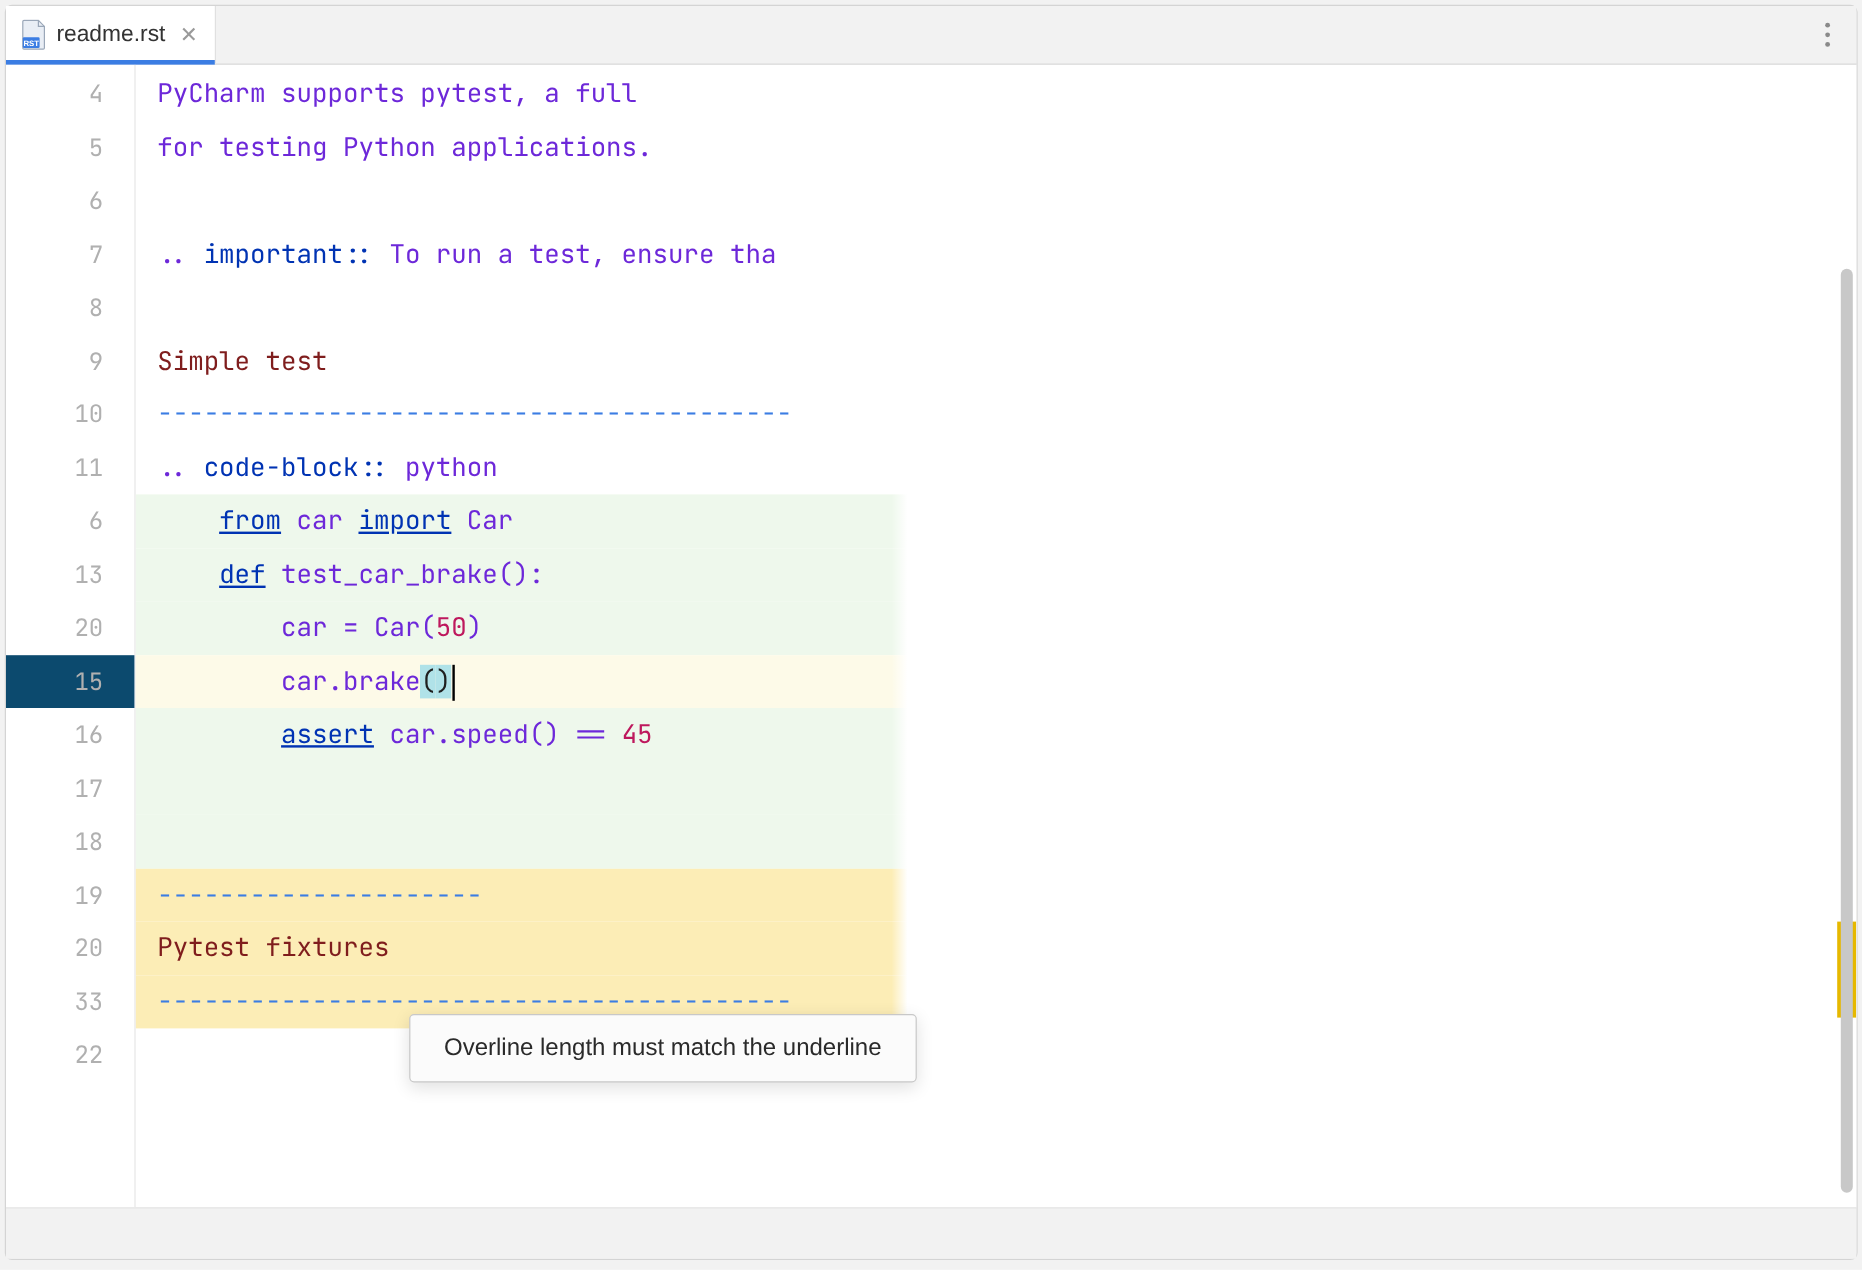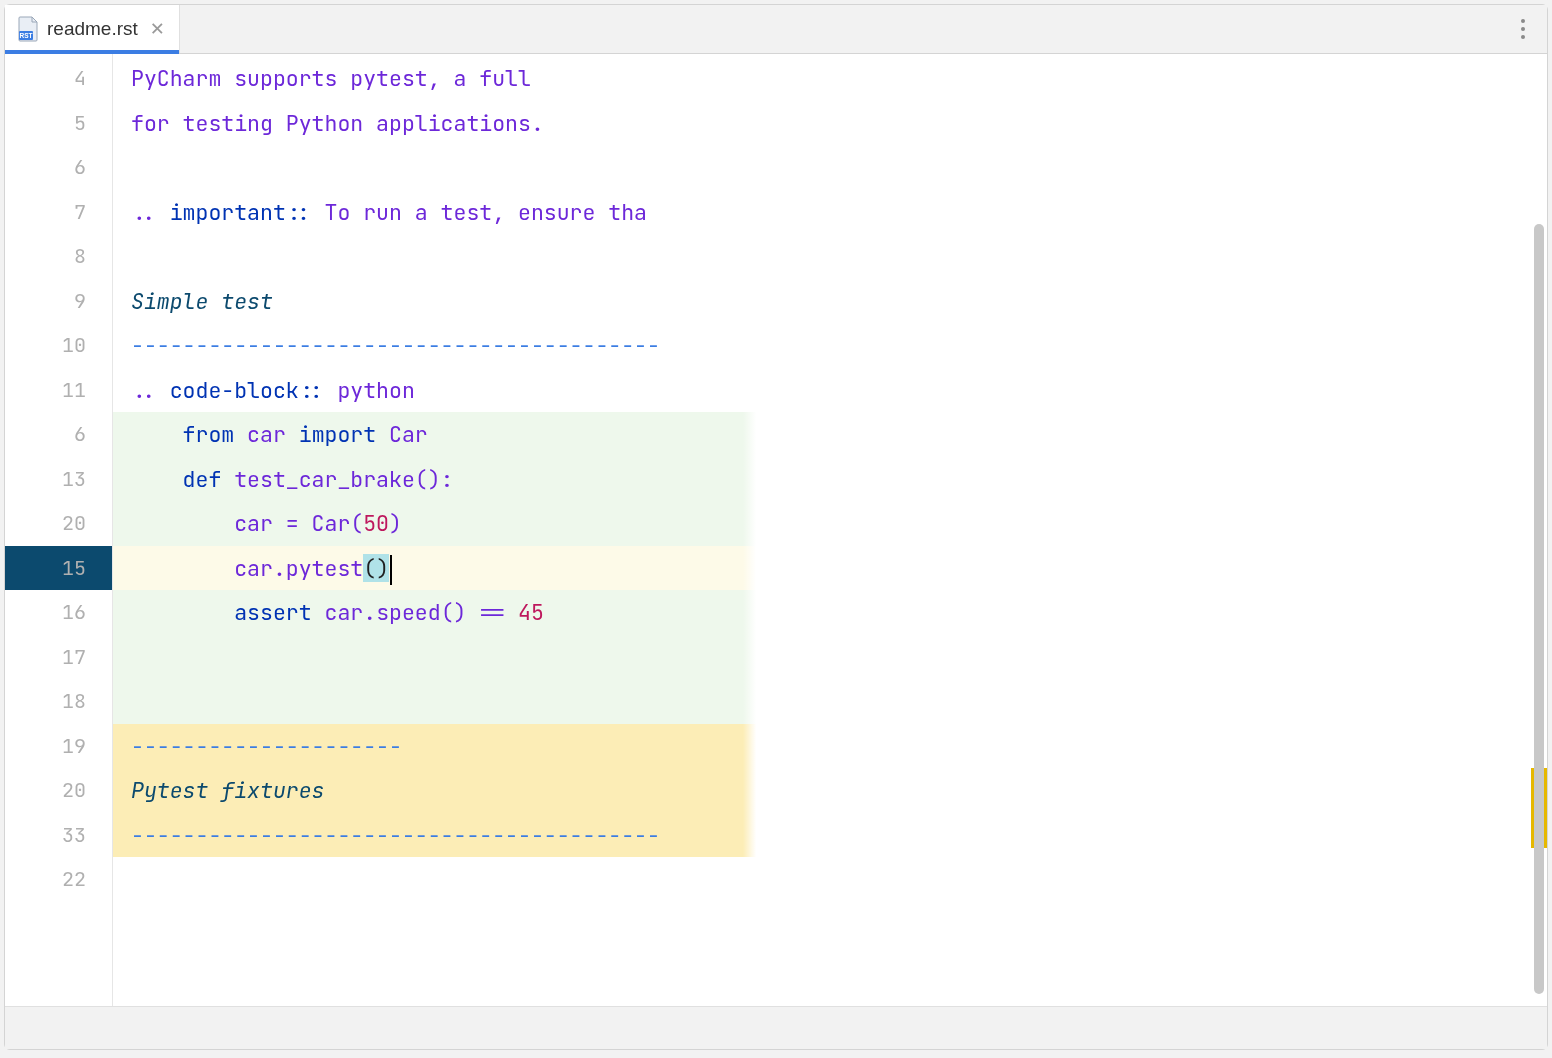--- a/index.html
+++ b/index.html
@@ -125,24 +125,24 @@
   height: 44.5px;
   line-height: 44.5px;
   padding-left: 18px;
   white-space: pre;
   position: relative;
 }
 .code-line.current { background: #fdfae8; }
 .code-line.codeblock { background: #eef8ec; }
 .code-line.codeblock.current { background: #fdfae8; }
 .code-line.warn-bg { background: #fcedb6; }
-.kw { color: #0033b3; }
+.kw { color: #0033b3; text-decoration: underline; }
 .dir { color: #0033b3; }
 .num { color: #be185d; }
-.sec { color: #0c4a6e; font-style: italic; }
+.sec { color: #7f1d1d; }
 .secline { color: #3b7de3; }
 .punct { color: #6d28d9; }
 .paren-hl { background:#b0e2e8; }
 .caret { display:inline-block; width:2px; height:30px; background:#000; vertical-align:middle; margin-left:1px; }
 .inspections {
   position: absolute;
   top: 4px;
   right: 22px;
   display: flex;
   align-items: center;
@@ -275,21 +275,21 @@
         <div class="code-line"><span class="punct">for testing Python applications.</span></div>
         <div class="code-line"></div>
         <div class="code-line"><span class="punct">.. </span><span class="dir">important::</span><span class="punct"> To run a test, ensure tha</span></div>
         <div class="code-line"></div>
         <div class="code-line"><span class="sec">Simple test</span></div>
         <div class="code-line"><span class="secline">-----------------------------------------</span></div>
         <div class="code-line"><span class="punct">.. </span><span class="dir">code-block::</span><span class="punct"> python</span></div>
         <div class="code-line codeblock"><span class="punct">    </span><span class="kw">from</span><span class="punct"> car </span><span class="kw">import</span><span class="punct"> Car</span></div>
         <div class="code-line codeblock"><span class="punct">    </span><span class="kw">def</span><span class="punct"> test_car_brake():</span></div>
         <div class="code-line codeblock"><span class="punct">    </span><span class="punct">    car = Car(</span><span class="num">50</span><span class="punct">)</span></div>
-        <div class="code-line codeblock current"><span class="punct">    </span><span class="punct">    car.pytest</span><span class="paren-hl">(</span><span class="paren-hl">)</span><span class="caret"></span></div>
+        <div class="code-line codeblock current"><span class="punct">    </span><span class="punct">    car.brake</span><span class="paren-hl">(</span><span class="paren-hl">)</span><span class="caret"></span></div>
         <div class="code-line codeblock"><span class="punct">    </span><span class="punct">    </span><span class="kw">assert</span><span class="punct"> car.speed() == </span><span class="num">45</span></div>
         <div class="code-line codeblock"></div>
         <div class="code-line codeblock"></div>
         <div class="code-line warn-bg"><span class="secline">---------------------</span><span class="warn-stripe-cell"></span></div>
         <div class="code-line warn-bg"><span class="sec">Pytest fixtures</span><span class="warn-stripe-cell"></span></div>
         <div class="code-line warn-bg"><span class="secline">-----------------------------------------</span></div>
         <div class="code-line"></div>
         <div class="inspections">
         <span class="warn-tri">
           <svg viewBox="0 0 20 20">
@@ -314,14 +314,17 @@
       <div class="right-empty"></div>
       <div class="scroll-strip">
         <div class="marker-warn"></div>
         <div class="scroll-thumb"></div>
       </div>
     </div>
   </div>
 
   <div class="status-strip"></div>
 
+  <div class="tooltip">
+    <span>Overline length must match the underline</span>
+  </div>
 
 </div>
 
 </body></html>

